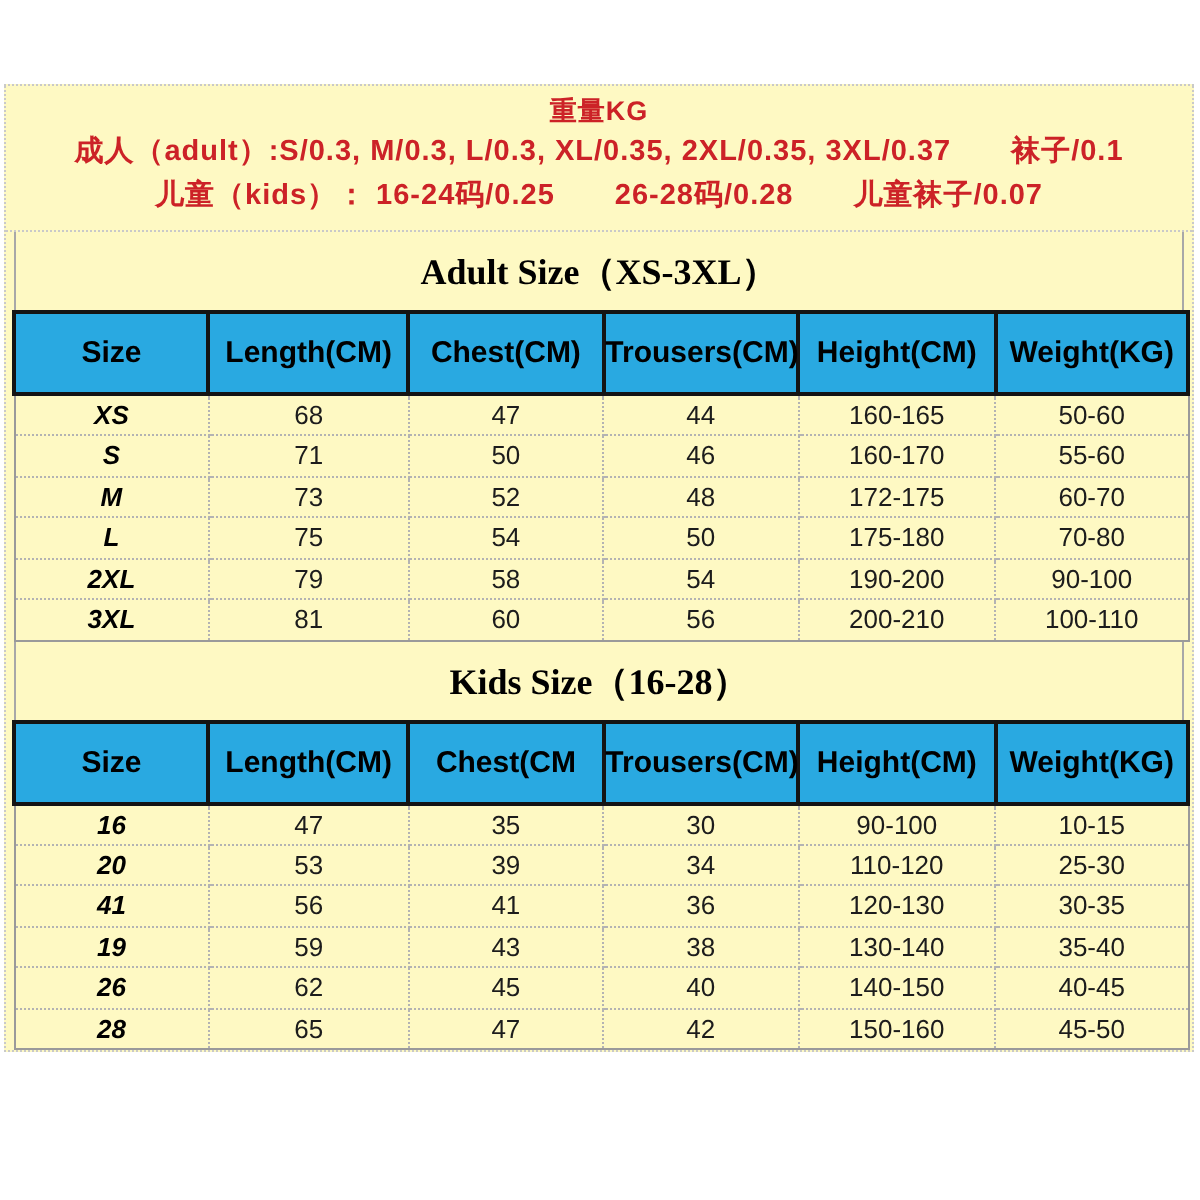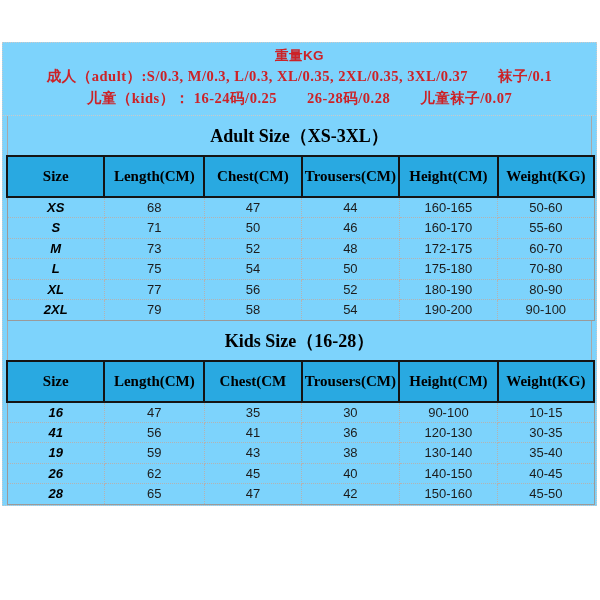--- a/index.html
+++ b/index.html
@@ -10,33 +10,33 @@
   html, body {
     margin: 0; padding: 0;
     width: 600px; height: 600px;
     background: #ffffff;
     font-family: "Liberation Sans", sans-serif;
   }
   .sheet {
     position: absolute;
     top: 42px; left: 2px;
     width: 595px;
-    background: #7dd3fc;
+    background: #fef9c3;
     border: 1px dotted #c9c9c9;
   }
   .notice {
     border-bottom: 1px dotted #c9c9c9;
     padding: 4px 4px 6px;
     text-align: center;
     color: var(--red);
     font-weight: bold;
     letter-spacing: 0.5px;
   }
   .notice-title { font-size: 13.5px; line-height: 18px; }
-  .notice-line  { font-size: 14.5px; line-height: 22px; white-space: nowrap; font-family: Liberation Serif, serif; }
+  .notice-line  { font-size: 14.5px; line-height: 22px; white-space: nowrap; }
   .section-title {
     margin: 0 4px;
     border-left: 1px solid #a8a8a8;
     border-right: 1px solid #a8a8a8;
     text-align: center;
     font-family: "Liberation Serif", serif;
     font-weight: bold;
     font-size: 18px;
     color: #000;
     padding: 8px 0 7px;
@@ -44,21 +44,21 @@
   table {
     width: 589px;
     margin: 0 3px;
     border-collapse: collapse;
     table-layout: fixed;
     border: 1px solid #9a9a9a;
   }
   th {
     background: var(--blue);
     border: 2px solid #141414;
-    font-family: Liberation Serif, serif;
+    font-family: Liberation Sans, sans-serif;
     font-weight: bold;
     font-size: 15px;
     color: #000;
     height: 41px;
     padding: 0;
   }
   td {
     border: 1px dotted #b3b3b3;
     text-align: center;
     font-size: 13px;
@@ -127,35 +127,35 @@
         </tr>
         <tr>
           <td>L</td>
           <td>75</td>
           <td>54</td>
           <td>50</td>
           <td>175-180</td>
           <td>70-80</td>
         </tr>
         <tr>
-          <td>XL</td>
-          <td>77</td>
-          <td>56</td>
-          <td>52</td>
-          <td>180-190</td>
-          <td>80-90</td>
-        </tr>
-        <tr>
           <td>2XL</td>
           <td>79</td>
           <td>58</td>
           <td>54</td>
           <td>190-200</td>
           <td>90-100</td>
         </tr>
+        <tr>
+          <td>3XL</td>
+          <td>81</td>
+          <td>60</td>
+          <td>56</td>
+          <td>200-210</td>
+          <td>100-110</td>
+        </tr>
       </tbody>
   </table>
 
   <div class="section-title">Kids Size（16-28）</div>
 
   <table>
     <colgroup>
       <col style="width:16.6%">
         <col style="width:17%">
         <col style="width:16.6%">
@@ -176,20 +176,28 @@
     <tbody>
         <tr>
           <td>16</td>
           <td>47</td>
           <td>35</td>
           <td>30</td>
           <td>90-100</td>
           <td>10-15</td>
         </tr>
         <tr>
+          <td>20</td>
+          <td>53</td>
+          <td>39</td>
+          <td>34</td>
+          <td>110-120</td>
+          <td>25-30</td>
+        </tr>
+        <tr>
           <td>41</td>
           <td>56</td>
           <td>41</td>
           <td>36</td>
           <td>120-130</td>
           <td>30-35</td>
         </tr>
         <tr>
           <td>19</td>
           <td>59</td>

